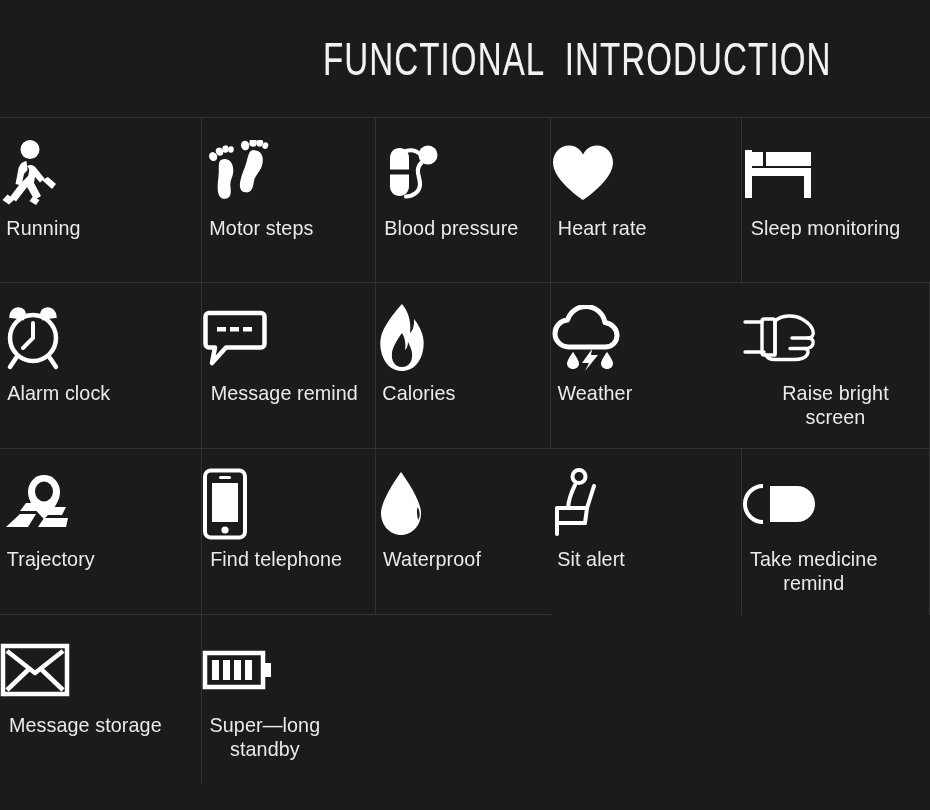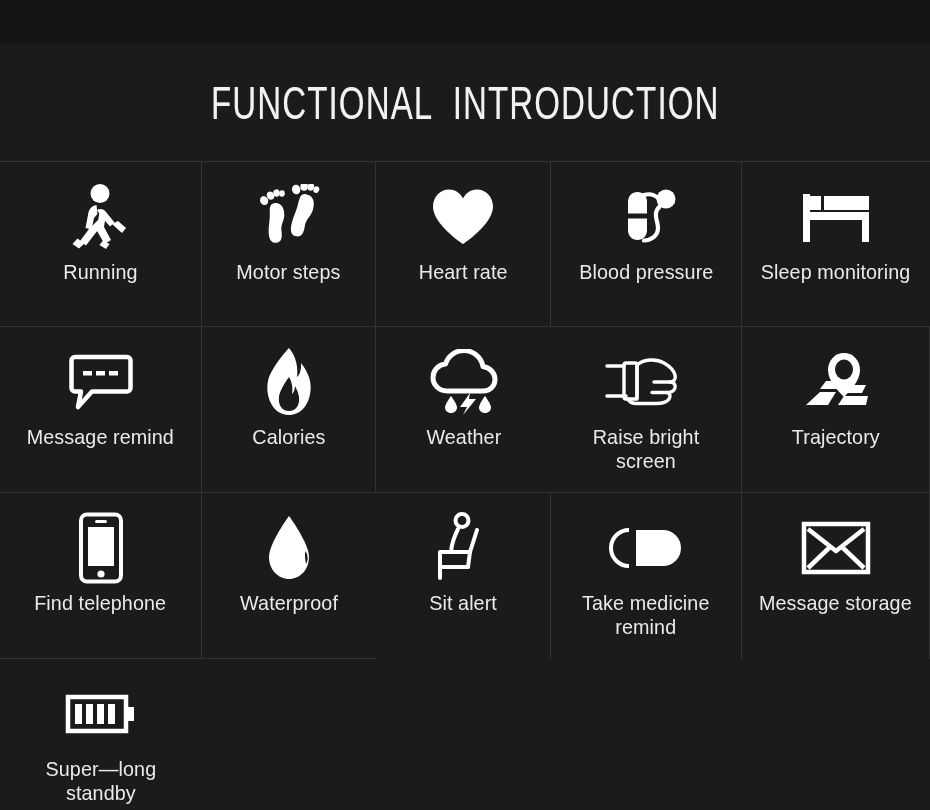--- a/index.html
+++ b/index.html
@@ -23,23 +23,22 @@
   }
 
   
   .header {
     position: relative;
     height: 118px;
     box-sizing: border-box;
     border-bottom: 1px solid #333333;
     display: flex;
     align-items: center;
-    justify-content: center;
+    justify-content: flex-end;
     background: #1b1b1b;
-    margin-top: 44px;
   }
   .header-title {
     font-family: "Liberation Sans", sans-serif;
     font-size: 46px;
     font-weight: 400;
     letter-spacing: 1.5px;
     color: #f2f2f2;
     transform: scaleX(0.72);
     transform-origin: center center;
     white-space: pre;
@@ -55,21 +54,21 @@
     width: 930px;
     height: 665px;
   }
   .cell {
     position: relative;
     box-sizing: border-box;
     border-right: 1px solid #323232;
     border-bottom: 1px solid #323232;
     display: flex;
     flex-direction: column;
-    align-items: center;
+    align-items: flex-start;
     background: #1b1b1b;
     overflow: hidden;
   }
   .cell.lastcol { border-right: none; }
   .cell.lastrow { border-bottom: none; }
 
   .icon-wrap {
     height: 96px;
     display: flex;
     align-items: center;
@@ -136,53 +135,66 @@
             <ellipse cx="54.2" cy="2.2" rx="3.3" ry="3.8" transform="rotate(8 54.2 2.2)"></ellipse>
             <ellipse cx="60" cy="4.2" rx="2.9" ry="3.4" transform="rotate(16 60 4.2)"></ellipse>
           </g>
         </svg>
       </div>
       <div class="cell-label">Motor steps</div>
     </div>
 
     <div class="cell">
       <div class="icon-wrap">
-        <svg width="64" height="58" viewBox="0 0 64 58" fill="#ffffff">
-          <path d="M32 56 C32 56 2 36.5 2 18.5 C2 8.5 9.5 1.5 18 1.5 C25 1.5 29.5 5.5 32 10.5 C34.5 5.5 39 1.5 46 1.5 C54.5 1.5 62 8.5 62 18.5 C62 36.5 32 56 32 56 Z"></path>
-        </svg>
-      </div>
-      <div class="cell-label">Heart rate</div>
-    </div>
-
-    <div class="cell">
-      <div class="icon-wrap">
         <svg width="64" height="66" viewBox="0 0 64 66" fill="none">
           <path d="M14 18 C14 12 18 8 23.5 8 C29 8 33 12 33 18 L33 46 C33 52 29 56 23.5 56 C18 56 14 52 14 46 Z" fill="#ffffff"></path>
           <rect x="12.5" y="29.5" width="22" height="5" fill="#1b1b1b"></rect>
           <circle cx="52" cy="15" r="9.5" fill="#ffffff"></circle>
           <path d="M46 22 C38 30 44 36 44 44 C44 52 37 56 30 56.5" stroke="#ffffff" stroke-width="4.2" stroke-linecap="round"></path>
           <path d="M30 11 C36 9 41 11 45 15" stroke="#ffffff" stroke-width="4" stroke-linecap="round"></path>
         </svg>
       </div>
       <div class="cell-label">Blood pressure</div>
     </div>
 
+    <div class="cell">
+      <div class="icon-wrap">
+        <svg width="64" height="58" viewBox="0 0 64 58" fill="#ffffff">
+          <path d="M32 56 C32 56 2 36.5 2 18.5 C2 8.5 9.5 1.5 18 1.5 C25 1.5 29.5 5.5 32 10.5 C34.5 5.5 39 1.5 46 1.5 C54.5 1.5 62 8.5 62 18.5 C62 36.5 32 56 32 56 Z"></path>
+        </svg>
+      </div>
+      <div class="cell-label">Heart rate</div>
+    </div>
+
     <div class="cell lastcol">
       <div class="icon-wrap">
         <svg width="72" height="58" viewBox="0 0 72 58" fill="#ffffff">
           <rect x="3" y="6" width="7" height="48"></rect>
           <rect x="3" y="24" width="66" height="8"></rect>
           <rect x="62" y="24" width="7" height="30"></rect>
           <rect x="24" y="8" width="45" height="14"></rect>
           <rect x="10" y="8" width="11" height="14"></rect>
         </svg>
       </div>
       <div class="cell-label">Sleep monitoring</div>
     </div>
 
+    <div class="cell">
+      <div class="icon-wrap">
+        <svg width="66" height="66" viewBox="0 0 66 66" fill="none" stroke="#ffffff" stroke-width="4.5">
+          <circle cx="33" cy="33" r="23"></circle>
+          <path d="M33 18 L33 33 L23 43" stroke-linecap="round" stroke-width="4"></path>
+          <path d="M11 13 C11 6 16 2.5 21 4.5 C25 6.2 25 11 22 14.5" fill="#ffffff" stroke-width="3.5"></path>
+          <path d="M55 13 C55 6 50 2.5 45 4.5 C41 6.2 41 11 44 14.5" fill="#ffffff" stroke-width="3.5"></path>
+          <path d="M16 53 L10 62" stroke-linecap="round"></path>
+          <path d="M50 53 L56 62" stroke-linecap="round"></path>
+        </svg>
+      </div>
+      <div class="cell-label">Alarm clock</div>
+    </div>
 
 
     <div class="cell">
       <div class="icon-wrap">
         <svg width="66" height="58" viewBox="0 0 66 58" fill="none">
           <path d="M7 4 L59 4 C61 4 62.5 5.5 62.5 7.5 L62.5 35 C62.5 37 61 38.5 59 38.5 L24 38.5 L10 54 L13 38.5 L7 38.5 C5 38.5 3.5 37 3.5 35 L3.5 7.5 C3.5 5.5 5 4 7 4 Z" stroke="#ffffff" stroke-width="4.5" stroke-linejoin="round"></path>
           <rect x="15" y="18" width="9" height="4.5" fill="#ffffff"></rect>
           <rect x="28" y="18" width="9" height="4.5" fill="#ffffff"></rect>
           <rect x="41" y="18" width="9" height="4.5" fill="#ffffff"></rect>
         </svg>

